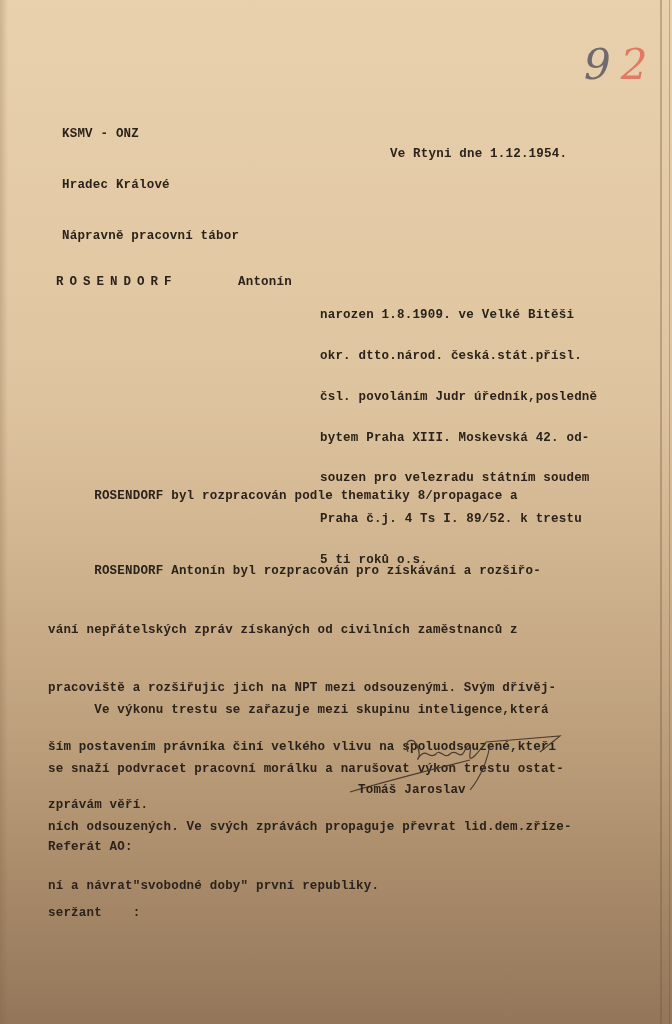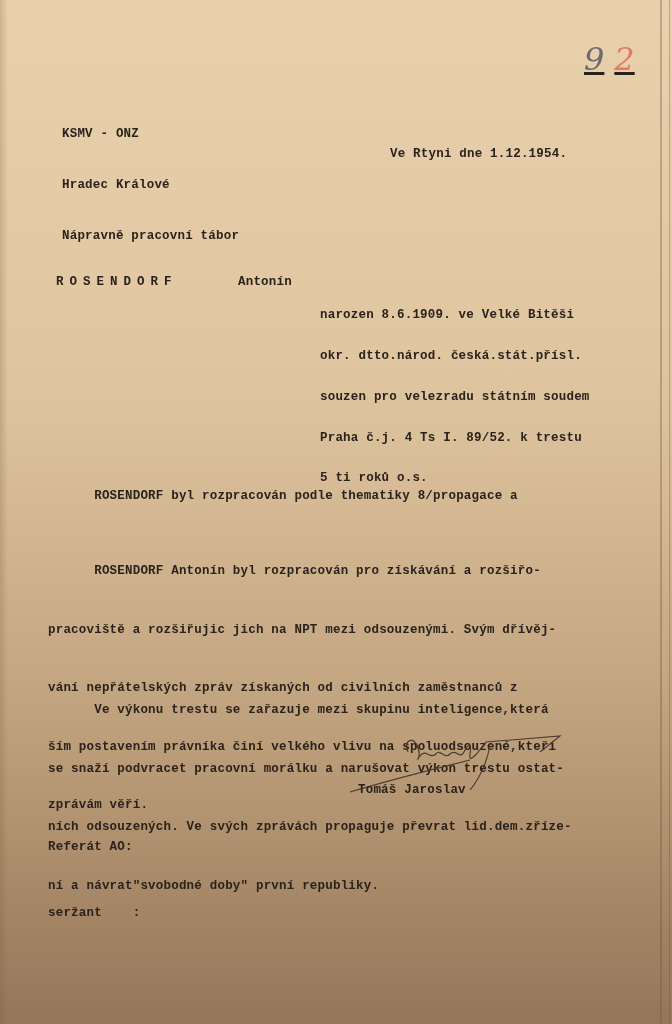--- a/index.html
+++ b/index.html
@@ -18,21 +18,21 @@
   }
   .edge-right {
     position: absolute; right: 10px; top: 0; width: 2px; height: 1024px;
     background: rgba(110,85,60,0.35);
   }
   .edge-right2 {
     position: absolute; right: 2px; top: 0; width: 1px; height: 1024px;
     background: rgba(90,70,50,0.3);
   }
   .tw { font-size: 12.5px; line-height: 14px; letter-spacing: 0.2px; white-space: pre; font-weight: bold; position: absolute; font-family: Liberation Mono, monospace; }
-  .folio { position: absolute; top: 40px; left: 584px; font-family: "DejaVu Serif", serif; font-size: 32px; font-style: italic; text-decoration: underline; }
+  .folio { position: absolute; top: 40px; left: 584px; font-family: "DejaVu Serif", serif; font-size: 42px; font-style: italic; }
   .folio .a { color: #6e6a70; font-weight: normal; }
   .folio .b { color: #e07a64; margin-left: 10px; }
   .header { left: 62px; top: 92px; line-height: 17px; }
   .header .line.underline { border-bottom: 2px dashed #2a221b; padding-bottom: 1px; display: inline-block; }
   .date { left: 390px; top: 147px; text-align: right; }
   .subject { left: 56px; top: 275px; letter-spacing: 6px; }
   .firstname { left: 238px; top: 275px; }
   .details { left: 320px; top: 282px; line-height: 13.6px; }
   .para { left: 48px; line-height: 19.5px; }
   .p1 { top: 448px; }
@@ -57,35 +57,37 @@
   <div class="line">KSMV - ONZ</div>
   <div class="line">Hradec Králové</div>
   <div class="line">Nápravně pracovní tábor</div>
 </div>
 
 <div class="tw date">Ve Rtyni dne 1.12.1954.</div>
 
 <div class="tw subject">ROSENDORF</div>
 <div class="tw firstname">Antonín</div>
 <div class="tw details">
-  <div>narozen 8.6.1909. ve Velké Bitěši</div>
+  <div>narozen 1.8.1909. ve Velké Bitěši</div>
   <div>okr. dtto.národ. česká.stát.přísl.</div>
+  <div>čsl. povoláním Judr úředník,posledně</div>
+  <div>bytem Praha XIII. Moskevská 42. od-</div>
   <div>souzen pro velezradu státním soudem</div>
   <div>Praha č.j. 4 Ts I. 89/52. k trestu</div>
   <div>5 ti roků o.s.</div>
 </div>
 
 <div class="tw para p1">
   <div>      ROSENDORF byl rozpracován podle thematiky 8/propagace a</div>
 </div>
 
 <div class="tw para p2">
   <div>      ROSENDORF Antonín byl rozpracován pro získávání a rozšiřo-</div>
+  <div>vání nepřátelských zpráv získaných od civilních zaměstnanců z</div>
   <div>pracoviště a rozšiřujic jich na NPT mezi odsouzenými. Svým dřívěj-</div>
-  <div>vání nepřátelských zpráv získaných od civilních zaměstnanců z</div>
   <div>ším postavením právníka činí velkého vlivu na spoluodsouzené,kteří</div>
   <div>zprávám věří.</div>
 </div>
 
 <div class="tw para p3">
   <div>      Ve výkonu trestu se zařazuje mezi skupinu inteligence,která</div>
   <div>se snaží podvracet pracovní morálku a narušovat výkon trestu ostat-</div>
   <div>ních odsouzených. Ve svých zprávách propaguje převrat lid.dem.zříze-</div>
   <div>ní a návrat"svobodné doby" první republiky.</div>
 </div>

